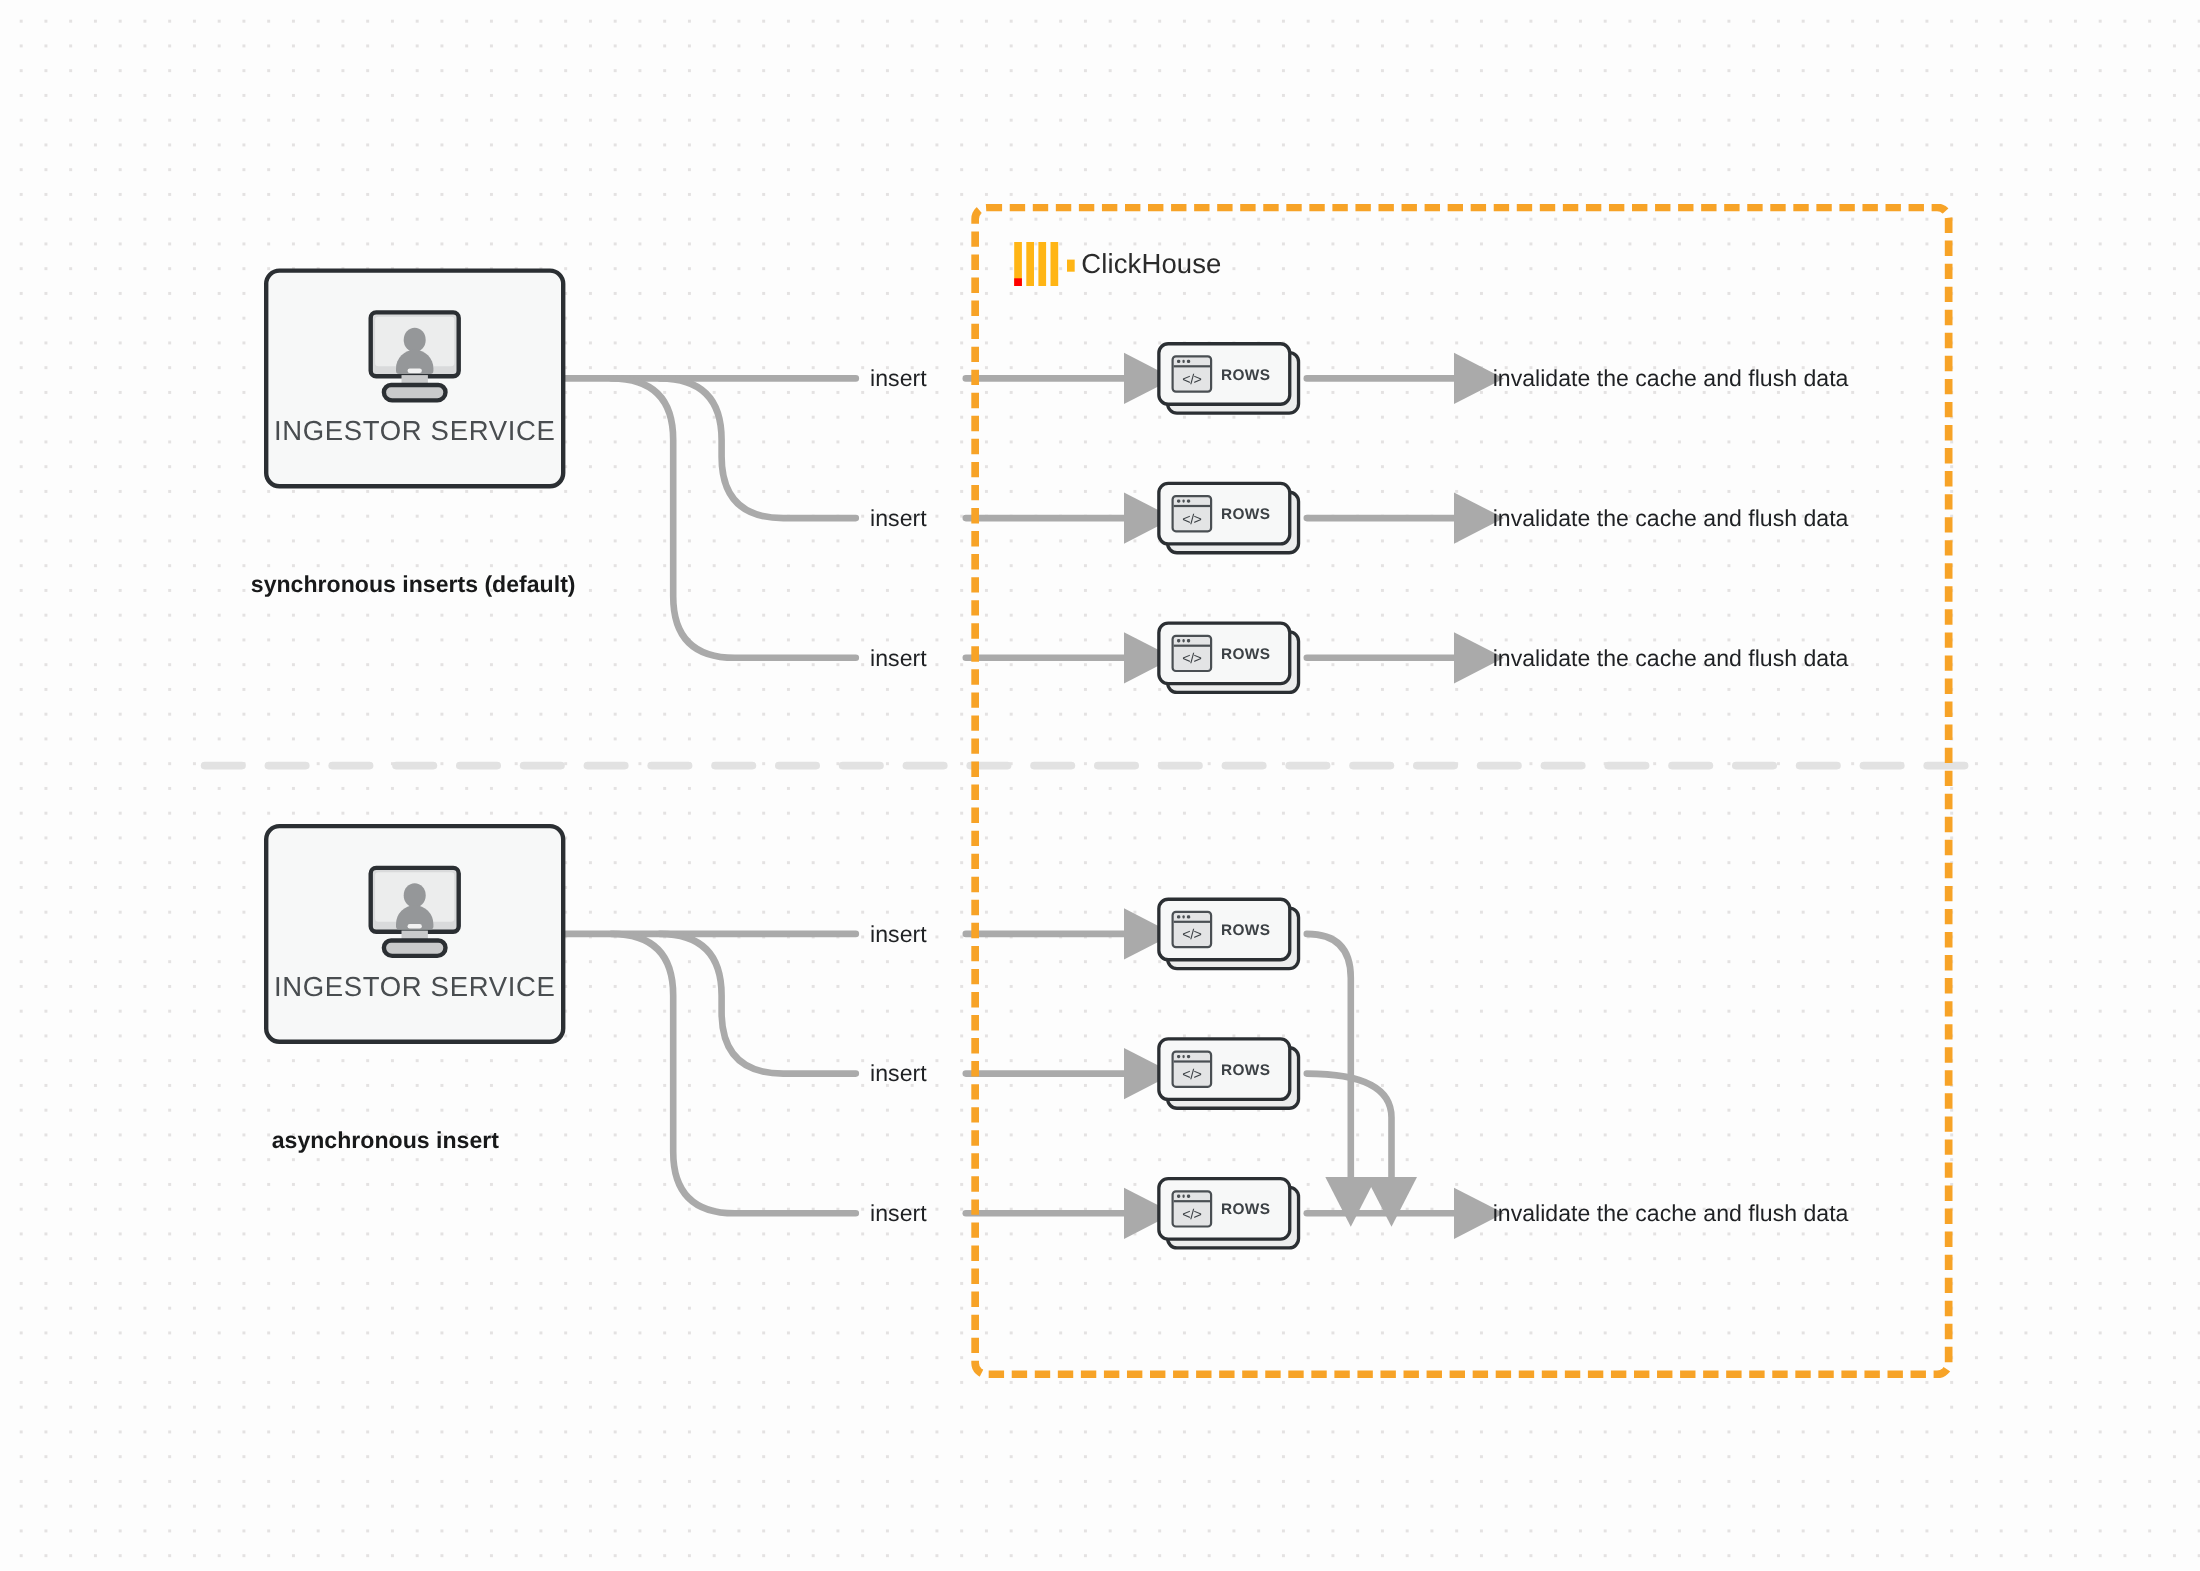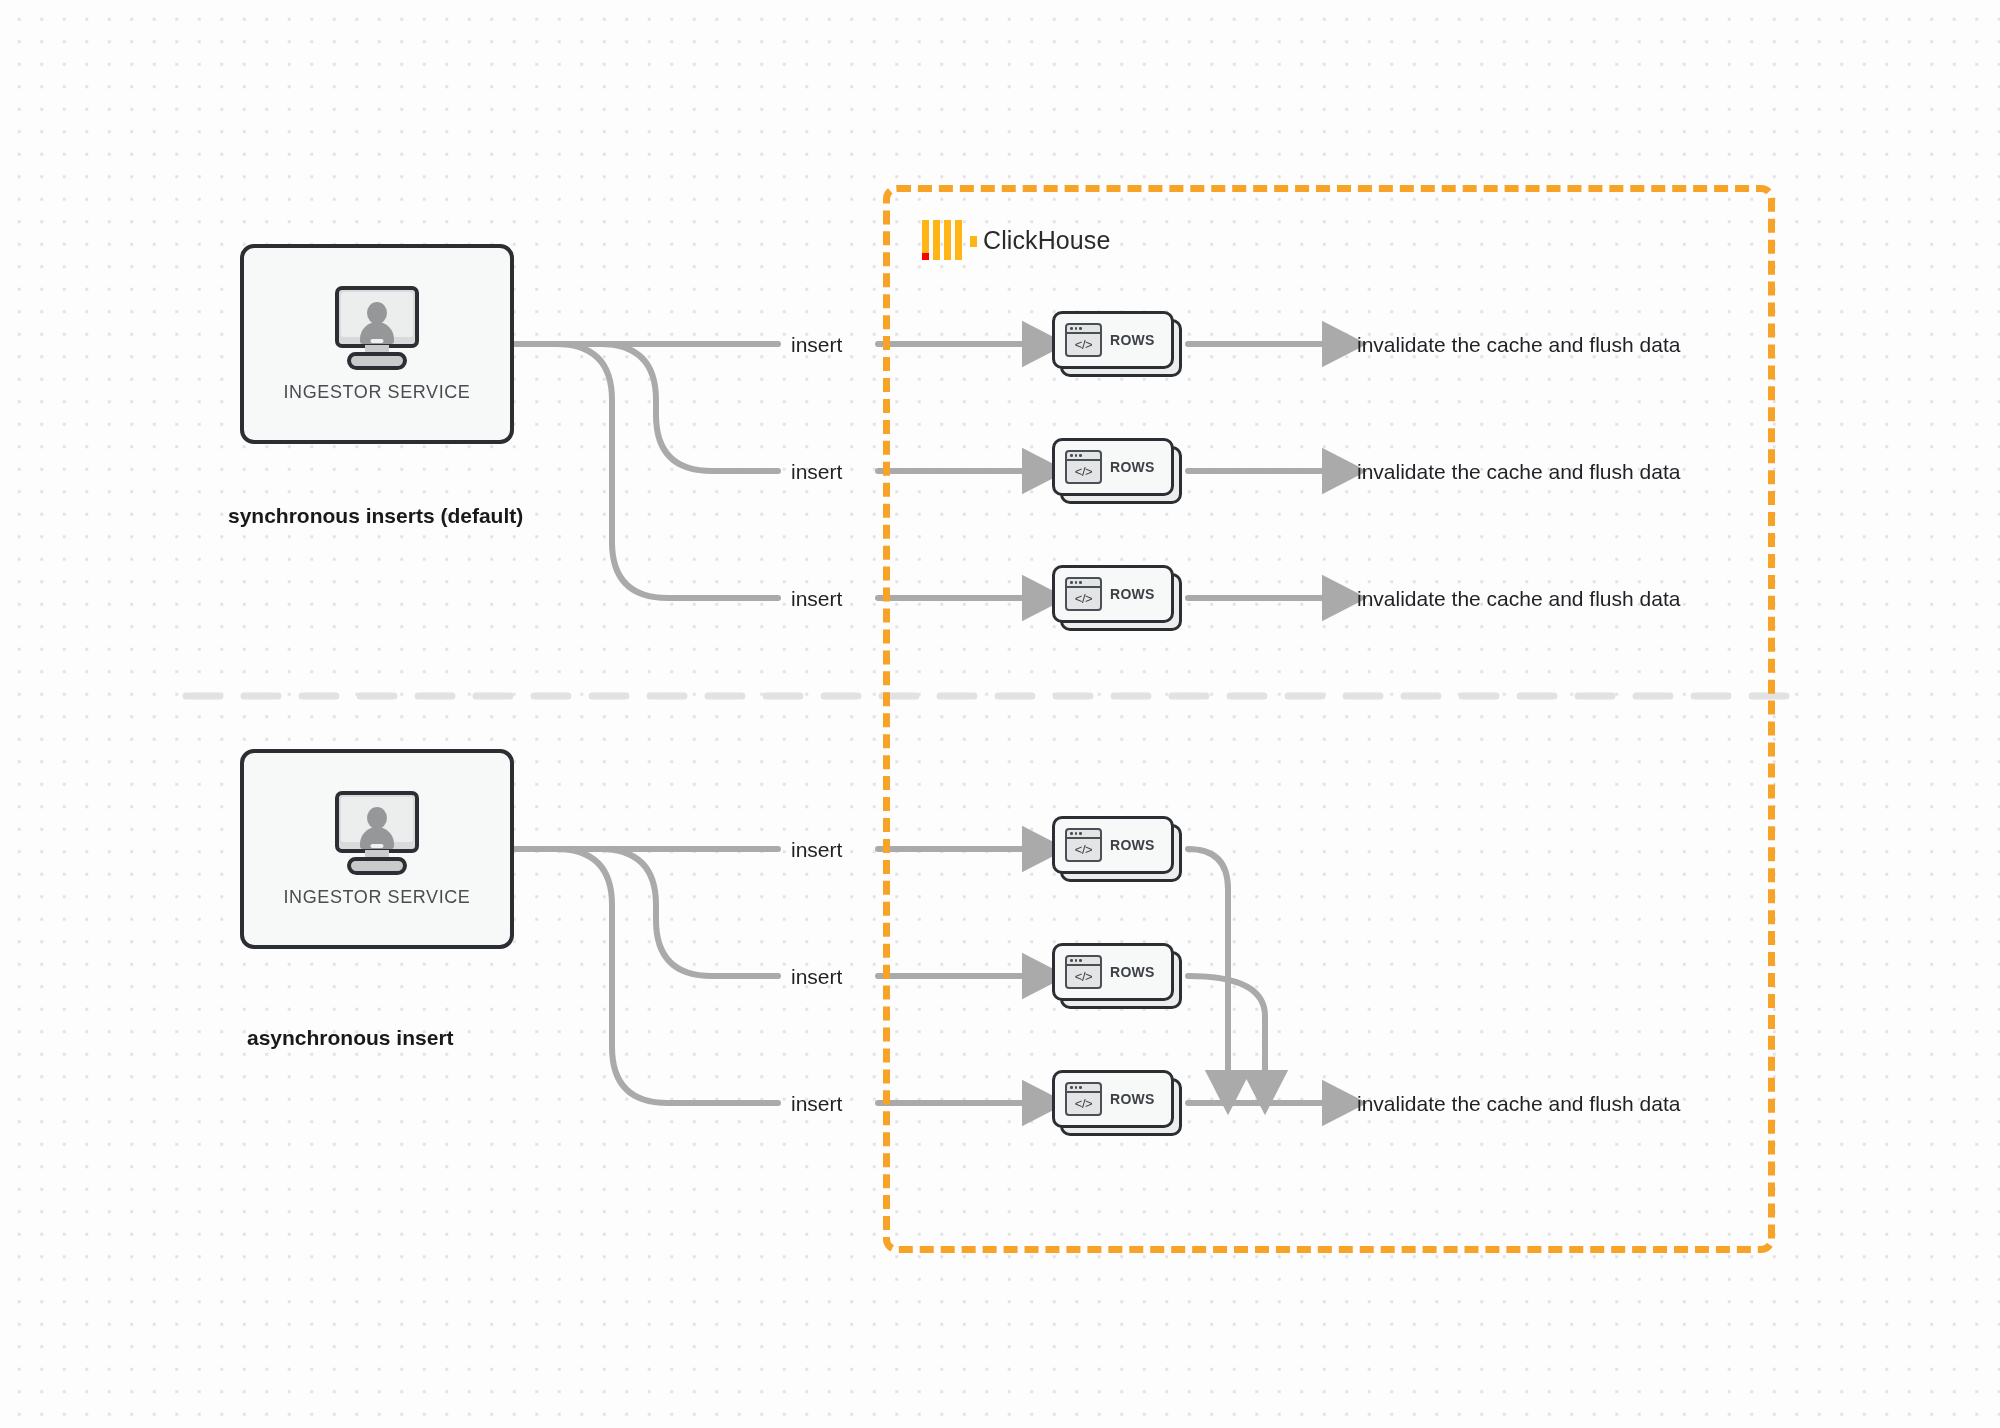--- a/index.html
+++ b/index.html
@@ -163,21 +163,21 @@
     top: 66px;
     transform: translateX(-50%);
     width: 60px;
     height: 18px;
     background: #c9cacb;
     border: 4.5px solid #2b2f33;
     border-radius: 9px 9px 10px 10px;
     box-sizing: border-box;
   }
   .service-label {
-    font-size: 18px;
+    font-size: 25px;
     color: #494d50;
     letter-spacing: 0.6px;
     white-space: nowrap;
   }
 
   
   .section-caption {
     position: absolute;
     font-size: 21px;
     font-weight: bold;
@@ -342,21 +342,21 @@
           <span class="avatar-body"></span>
         </div>
       </div>
       <div class="monitor-neck"></div>
       <div class="monitor-notch"></div>
       <div class="monitor-base"></div>
     </div>
     <div class="service-label">INGESTOR SERVICE</div>
   </div>
 
-  <div class="section-caption" style="left:228px; top:504px;">synchronous inserts (default)</div>
+  <div class="section-caption" style="left:228px; top:520px;">synchronous inserts (default)</div>
 
   <div class="edge-label" style="left:791px; top:333px;">insert</div>
   <div class="edge-label" style="left:791px; top:460px;">insert</div>
   <div class="edge-label" style="left:791px; top:587px;">insert</div>
 
   <div class="rows-card" style="left:1052px; top:311px;">
     <div class="back"></div>
     <div class="front">
       <div class="win-icon">
         <div class="win-bar">

